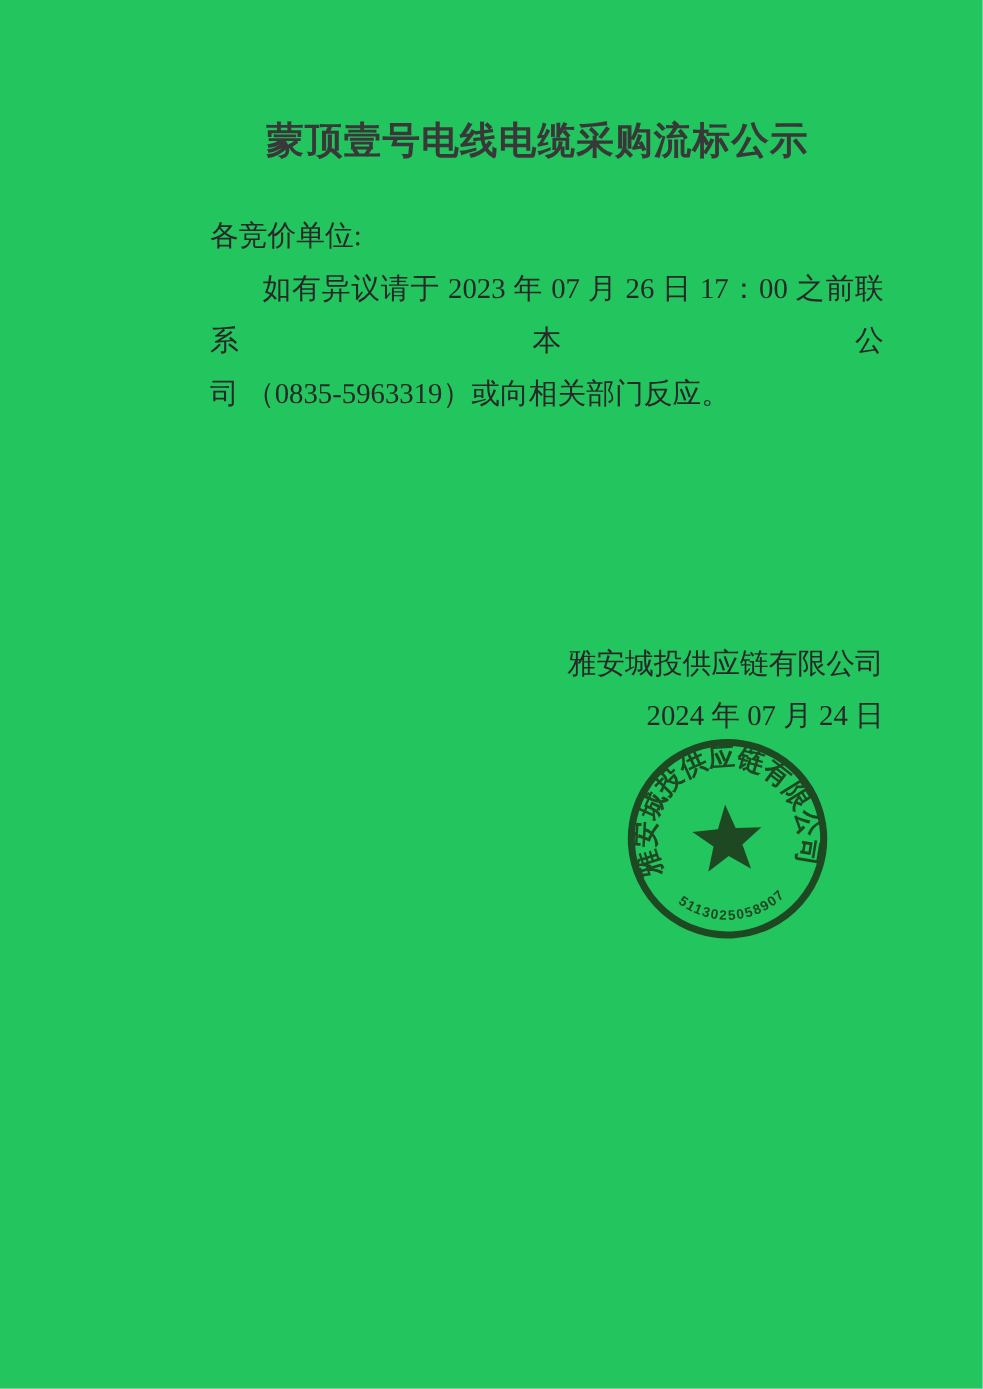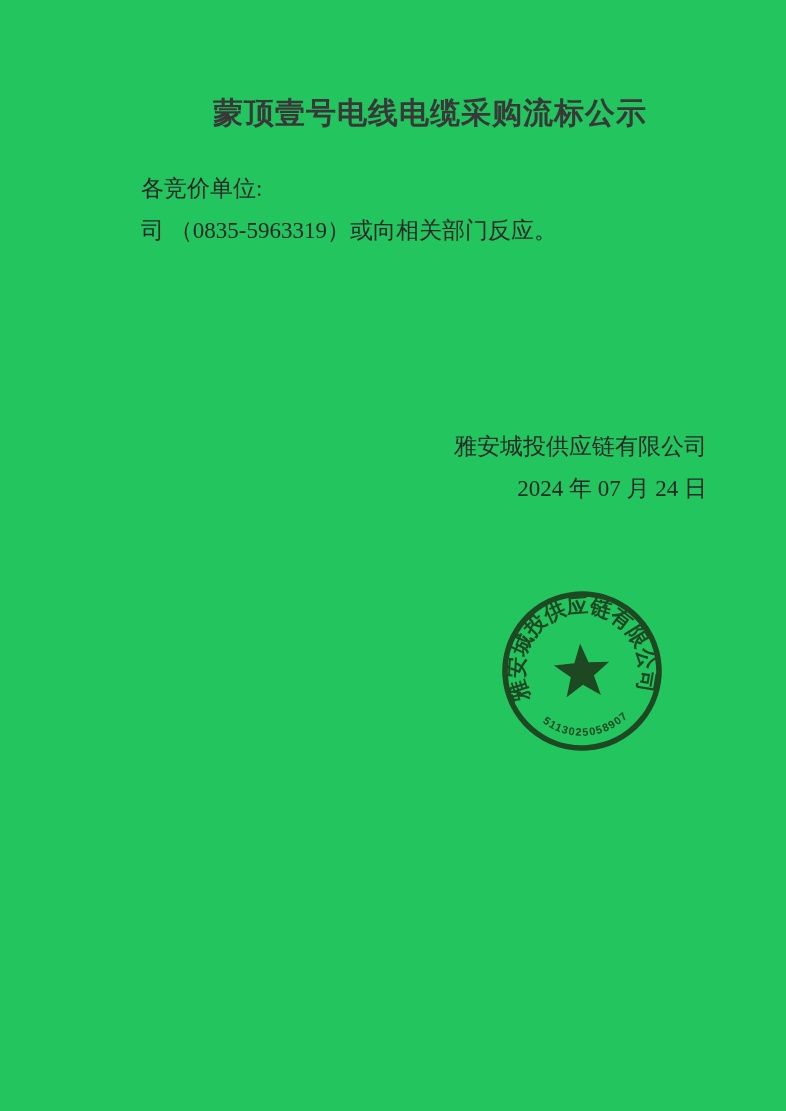--- a/index.html
+++ b/index.html
@@ -29,20 +29,21 @@
     letter-spacing: 1px;
   }
   .content {
     margin: 36px 116px 0 104px;
     width: 566px;
     font-size: 23px;
     line-height: 42px;
   }
   .line {
     white-space: nowrap;
+    margin-left: 27px;
   }
   .fill {
     text-align: justify;
     text-align-last: justify;
     white-space: normal;
   }
   .indent {
     text-indent: 42px;
   }
   .signature {
@@ -69,20 +70,21 @@
 <body>
 
 <div class="page">
 
   <h1 class="doc-title">蒙顶壹号电线电缆采购流标公示</h1>
 
   <div class="content">
     <div class="line">各竞价单位:</div>
 
 
+    <div class="line fill indent">如有异议请于 2023 年 07 月 26 日 17：00 之前联系本公</div>
     <div class="line">司 （0835-5963319）或向相关部门反应。</div>
 
 
     <div class="signature">
       <div class="line">雅安城投供应链有限公司</div>
       <div class="line">2024 年 07 月 24 日</div>
     </div>
   </div>
 
   <svg class="seal" viewBox="0 0 200 200" xmlns="http://www.w3.org/2000/svg" aria-hidden="true">

